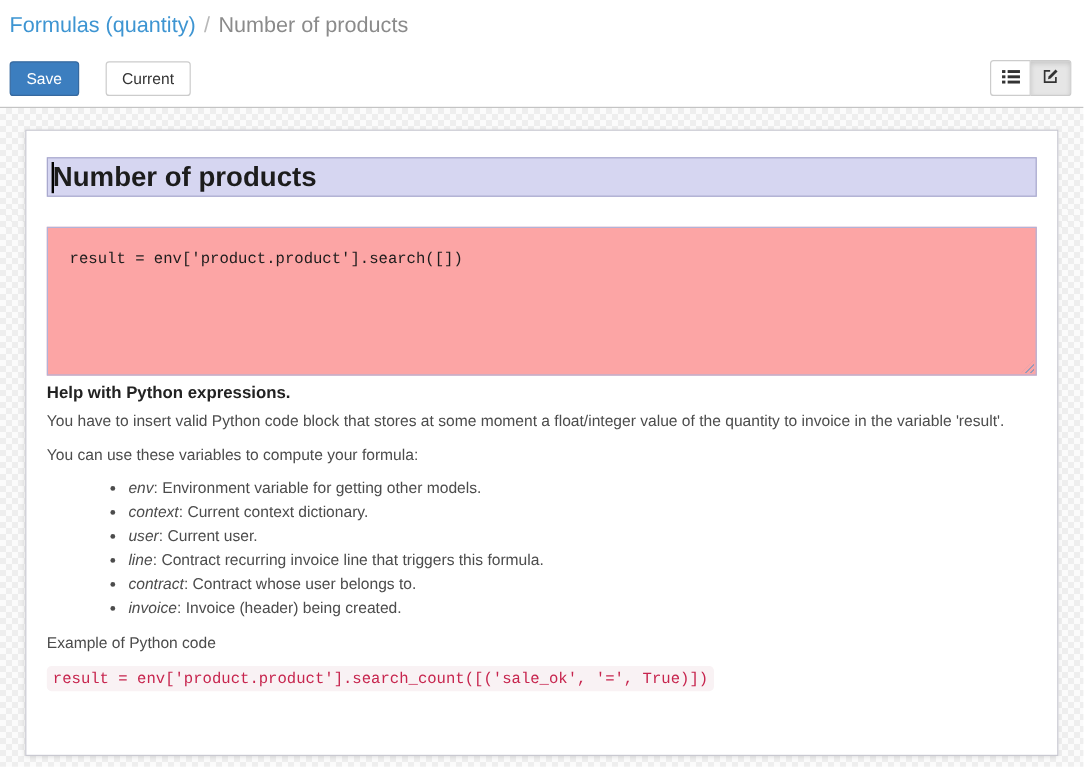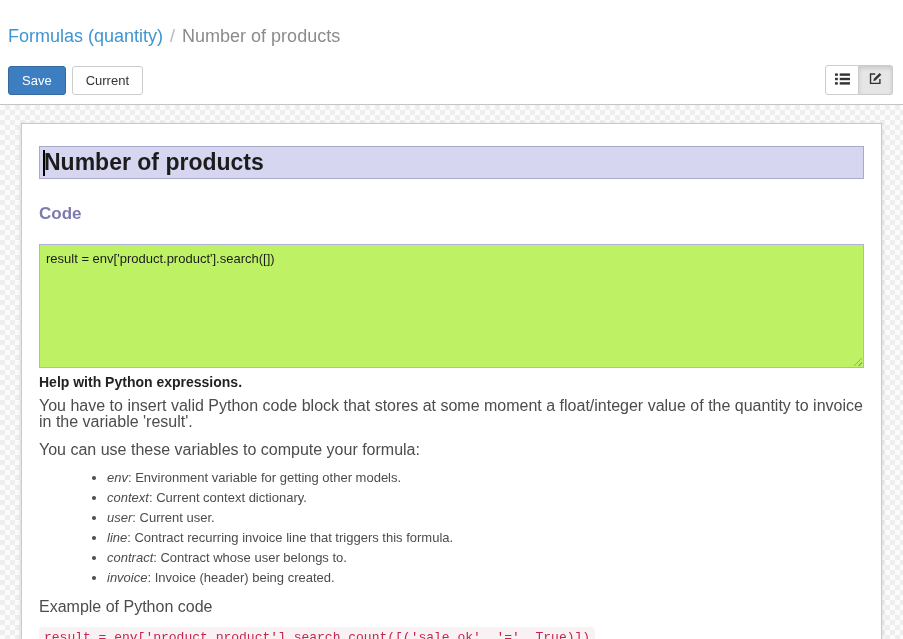--- a/index.html
+++ b/index.html
@@ -5,28 +5,28 @@
   * { box-sizing: border-box; }
   html, body { margin: 0; padding: 0; }
   body {
     width: 903px; height: 639px; overflow: hidden;
     font-family: "Liberation Sans", sans-serif;
     color: #4c4c4c; background: #fff;
     display: flex; flex-direction: column;
   }
 
   
-  .topbar { background: #fff; border-bottom: 1px solid #c4c4c4; padding: 24px 10px 0 8px; }
+  .topbar { background: #fff; border-bottom: 1px solid #c4c4c4; padding: 9px 10px 0 8px; }
   .breadcrumb { font-size: 18px; line-height: 24px; }
   .breadcrumb a { color: #3e95d2; text-decoration: none; cursor: pointer; }
   .breadcrumb .sep { color: #b8b8b8; margin: 0 7px; }
   .breadcrumb .current { color: #8b8b8b; }
 
   .control-row { display: flex; justify-content: space-between; align-items: center; margin-top: 17px; padding-bottom: 9px; }
-  .btn-left { display: flex; gap: 6px; }
+  .btn-left { display: flex; gap: 22px; }
   .btn {
     font-family: inherit; font-size: 13px; line-height: 15px;
     padding: 6px 13px; border-radius: 3px; border: 1px solid #ccc;
     background: #fff; color: #333; cursor: pointer;
   }
   .btn-primary { background: #3c7ebf; border-color: #36699f; color: #fff; }
 
   .view-switcher { display: flex; }
   .vs-btn {
     width: 34px; height: 30px; display: flex; align-items: center; justify-content: center;
@@ -60,34 +60,34 @@
     background: #d6d6f1; border: 1px solid #a9a9ce; border-radius: 0;
     padding: 1px 4px 2px; outline: none;
   }
   .caret { position: absolute; left: 4px; top: 4px; width: 2px; height: 26px; background: #000; }
 
   
   .section-heading { color: #7c7bad; font-size: 17px; font-weight: bold; margin: 0 0 20px; }
   .textarea-wrap { position: relative; margin-bottom: 6px; }
   .code-textarea {
     width: 100%; height: 124px; display: block;
-    font-family: Liberation Sans, sans-serif; font-size: 13px; color: #1c1c1c;
-    background: #bef264; border: 1px solid #b2b2d8; border-radius: 0;
-    padding: 6px; resize: none; outline: none;
+    font-family: Liberation Mono, monospace; font-size: 13px; color: #1c1c1c;
+    background: #fca5a5; border: 1px solid #b2b2d8; border-radius: 0;
+    padding: 18px; resize: none; outline: none;
   }
   .grabber {
     position: absolute; right: 2px; bottom: 2px; width: 11px; height: 11px;
     background: repeating-linear-gradient(-45deg, transparent 0 2px, #9a9ab8 2px 3px);
     clip-path: polygon(100% 0, 100% 100%, 0 100%);
     cursor: nwse-resize;
   }
 
   
   .help-heading { font-weight: bold; color: #222; font-size: 14px; margin: 2px 0 8px; }
-  .help p { font-size: 16px; line-height: 16px; margin: 0 0 12px; }
+  .help p { font-size: 13px; line-height: 16px; margin: 0 0 12px; }
   .help ul { margin: 0 0 14px; padding-left: 40px; }
   .help li { font-size: 13px; line-height: 15px; margin-bottom: 5px; margin-left: 28px; }
   .help li i { font-style: italic; }
   .example-code {
     font-family: Liberation Mono, monospace; font-size: 13px;
     color: #c7254e; background: #f9f2f4;
     padding: 3px 5px; border-radius: 4px; white-space: nowrap;
   }
 </style>
 </head>
@@ -130,21 +130,20 @@
 </div>
 
 <div class="content-area">
   <div class="sheet">
 
     <div class="title-wrap">
       <input class="title-input" type="text" value="Number of products" style="">
       <div class="caret"></div>
     </div>
 
-    <h2 class="section-heading">Code</h2>
 
     <div class="textarea-wrap">
       <textarea class="code-textarea" spellcheck="false" style="">result = env['product.product'].search([])</textarea>
       <div class="grabber"></div>
     </div>
 
     <div class="help">
       <div class="help-heading">Help with Python expressions.</div>
       <p>You have to insert valid Python code block that stores at some moment a float/integer value of the quantity to invoice in the variable 'result'.</p>
       <p>You can use these variables to compute your formula:</p>

